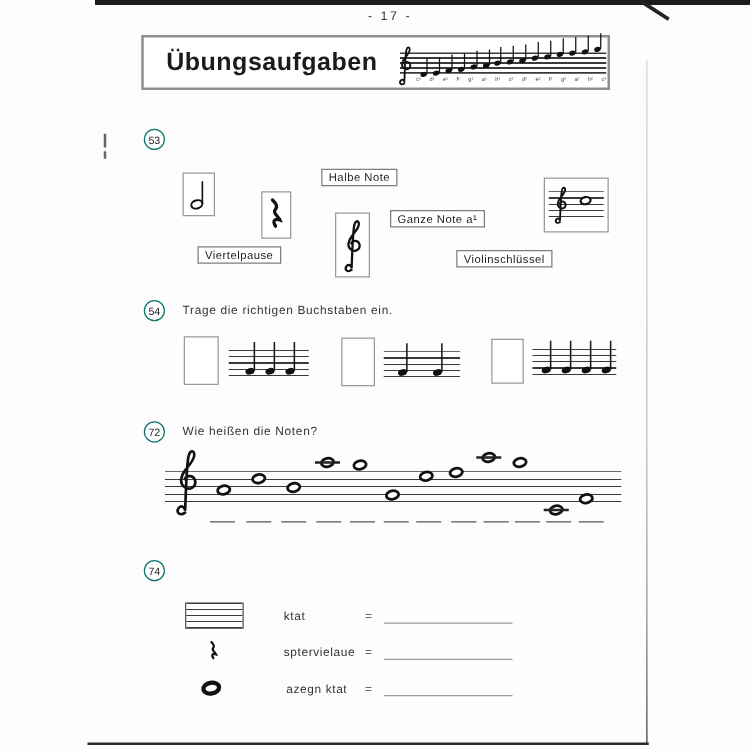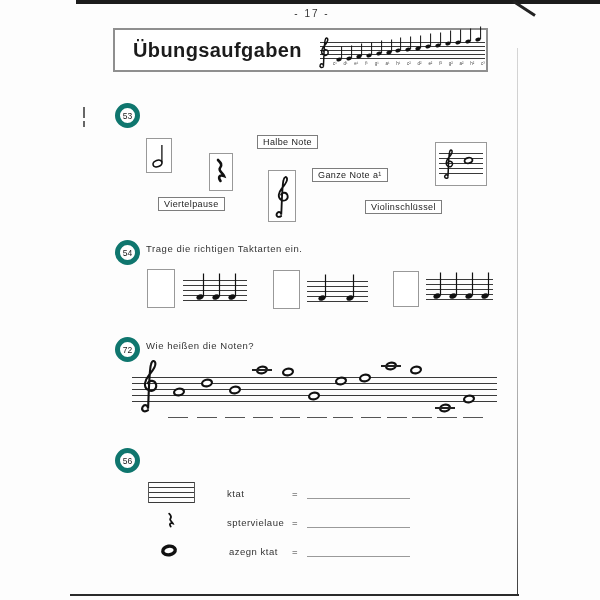--- a/index.html
+++ b/index.html
@@ -6,21 +6,21 @@
   body{width:600px;height:600px;background:#fff;font-family:"Liberation Sans","DejaVu Sans",sans-serif;overflow:hidden;}
   .page{position:relative;width:600px;height:600px;background:#fdfdfd;color:#2e2e2e;}
   .abs{position:absolute;}
   .pageno{top:8px;left:16px;width:592px;text-align:center;font-size:10px;letter-spacing:2px;color:#333;}
   .titlebox{left:113px;top:28px;width:371px;height:40px;border:2px solid #8f8f8f;background:#fff;}
   .title{left:18px;top:9px;font-size:20px;font-weight:bold;color:#1b1b1b;letter-spacing:0.4px;}
   .staff{background-image:repeating-linear-gradient(to bottom,#3a3a3a 0,#3a3a3a 1px,transparent 1px,transparent var(--sp));}
   .sp4{--sp:4px;height:17px;}
   .sp5{--sp:5px;height:21px;}
   .sp6{--sp:6px;height:25px;}
-  .circle{width:15px;height:15px;border:5px solid #0f766e;border-radius:50%;display:flex;align-items:center;justify-content:center;font-size:8.5px;color:#222;background:#fff;}
+  .circle{width:15px;height:15px;border:1px solid #0f766e;border-radius:50%;display:flex;align-items:center;justify-content:center;font-size:8.5px;color:#222;background:#fff;}
   .prompt{font-size:9.5px;letter-spacing:0.55px;color:#333;white-space:nowrap;}
   .tag{border:1px solid #7d7d7d;background:#fff;font-size:9px;letter-spacing:0.4px;color:#222;padding:1px 5px;white-space:nowrap;}
   .itembox{border:1px solid #999;background:#fff;}
   .ansline{height:1px;background:#9a9a9a;}
   .dash{height:1.4px;background:#555;}
   .word{font-size:9.5px;letter-spacing:0.5px;color:#333;white-space:nowrap;}
   .notelabels{display:flex;justify-content:space-between;font-size:8.5px;color:#444;transform:scale(0.52);transform-origin:0 0;width:292px;}
   .notelabels span{white-space:nowrap;}
   svg{display:block;}
 </style>
@@ -158,21 +158,21 @@
     </svg>
     <svg class="abs" style="left:27px;top:13px;" width="11" height="9">
       <ellipse cx="5.5" cy="4.5" rx="4" ry="2.8" fill="#fff" stroke="#111" stroke-width="1.8" transform="rotate(-12 5.5 4.5)"></ellipse>
     </svg>
   </div>
   <div class="abs tag" style="left:365px;top:200px;">Violinschlüssel</div>
 
   <div class="abs circle" style="left:115px;top:240px;">
       <span>54</span>
     </div>
-  <div class="abs prompt" style="left:146px;top:243px;">Trage die richtigen Taktarten ein.</div>
+  <div class="abs prompt" style="left:146px;top:243px;">Trage die richtigen Buchstaben ein.</div>
 
   <div class="abs itembox" style="left:147px;top:269px;width:26px;height:37px;"></div>
   <div class="abs staff sp5" style="left:183px;top:280px;width:64px;">
       <svg width="11" height="30" style="position: absolute; left: 13px; top: -8px;">
         <ellipse cx="4" cy="25" rx="3.7" ry="2.6" fill="#111" transform="rotate(-18 4 25)"></ellipse>
         <line x1="7.5" x2="7.5" y1="24.5" y2="1.5" stroke="#111" stroke-width="1.2"></line>
       </svg>
       <svg width="11" height="30" style="position: absolute; left: 29px; top: -8px;">
         <ellipse cx="4" cy="25" rx="3.7" ry="2.6" fill="#111" transform="rotate(-18 4 25)"></ellipse>
         <line x1="7.5" x2="7.5" y1="24.5" y2="1.5" stroke="#111" stroke-width="1.2"></line>
@@ -272,21 +272,21 @@
       <div class="abs dash" style="left: 307px; top: 417px; width: 20px;"></div>
       <div class="abs dash" style="left: 333px; top: 417px; width: 20px;"></div>
       <div class="abs dash" style="left: 361px; top: 417px; width: 20px;"></div>
       <div class="abs dash" style="left: 387px; top: 417px; width: 20px;"></div>
       <div class="abs dash" style="left: 412px; top: 417px; width: 20px;"></div>
       <div class="abs dash" style="left: 437px; top: 417px; width: 20px;"></div>
       <div class="abs dash" style="left: 463px; top: 417px; width: 20px;"></div>
     </div>
 
   <div class="abs circle" style="left:115px;top:448px;">
-      <span>56</span>
+      <span>74</span>
     </div>
 
   <div class="abs staff sp5" style="left:148px;top:482px;width:45px;border-left:1px solid #555;border-right:1px solid #555;"></div>
   <div class="abs word" style="left:227px;top:488px;">ktat</div>
   <div class="abs word" style="left:292px;top:488px;">=</div>
   <div class="abs ansline" style="left:307px;top:498px;width:103px;"></div>
 
   <svg class="abs" style="left:163px;top:510px;" width="16" height="22" viewBox="0 0 22 36">
     <path d="M8 6 C11 9 12.5 11 10 14 C8 16.5 13 19.5 14 22 C10 20.5 7.5 22.5 10.5 27" fill="none" stroke="#111" stroke-width="3" stroke-linecap="round"></path>
   </svg>

